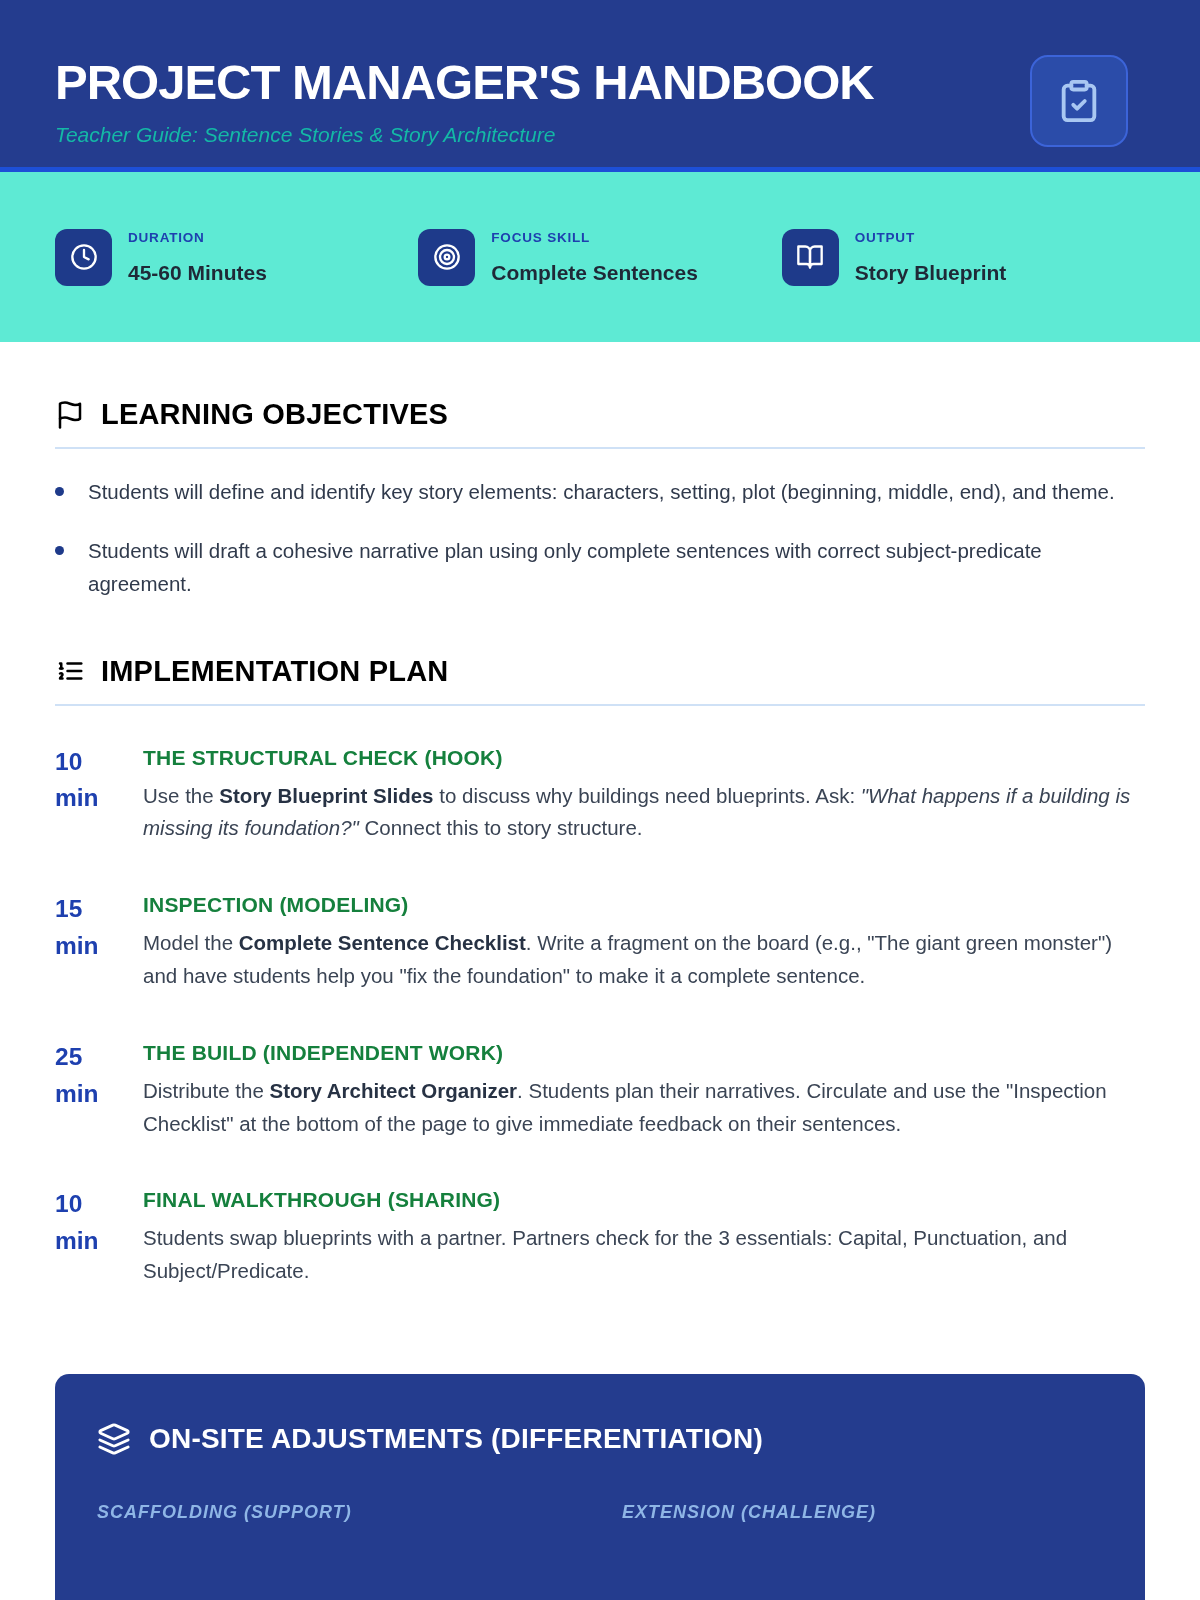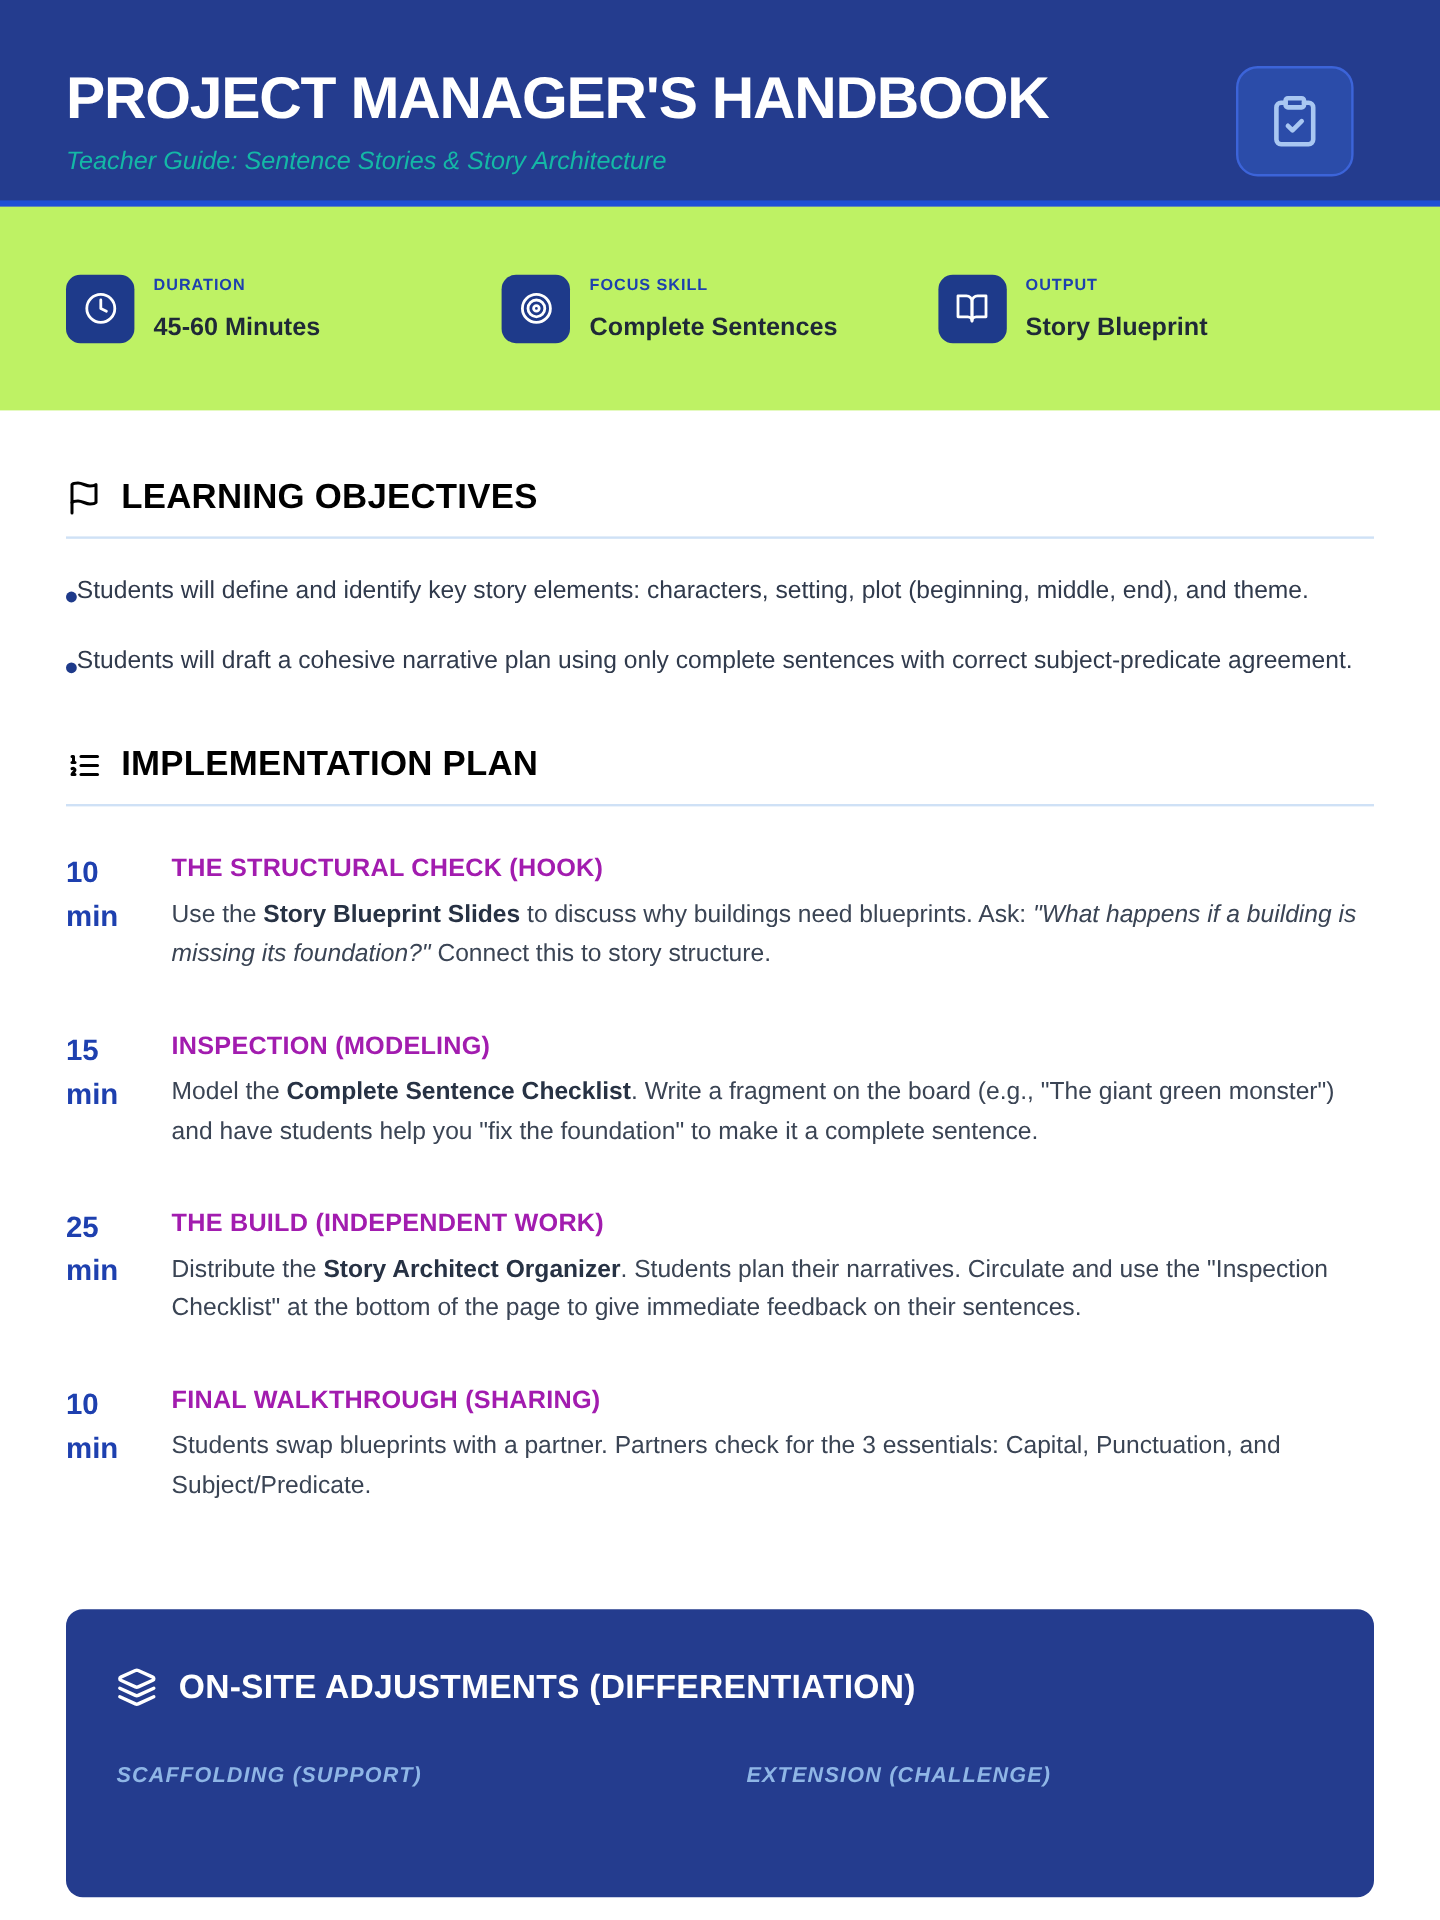--- a/index.html
+++ b/index.html
@@ -46,21 +46,21 @@
     border-radius:18px;
     display:flex;
     align-items:center;
     justify-content:center;
     color:#a9c7f2;
   }
 
   
   .meta-bar {
     height:170px;
-    background:#bef264;
+    background:#5eead4;
     padding:0 55px;
     display:flex;
     align-items:center;
   }
   .meta-grid {
     width:100%;
     display:grid;
     grid-template-columns:1fr 1fr 1fr;
   }
   .meta-item { display:flex; align-items:center; gap:16px; }
@@ -100,26 +100,26 @@
     font-size:29px;
     font-weight:700;
     letter-spacing:0.2px;
   }
   .section-divider { height:2px; background:#cfe1f6; margin-top:16px; }
 
   
   .objectives { margin-top:26px; list-style:none; }
   .objective {
     display:flex;
+    gap:24px;
     margin-bottom:26px;
     font-size:20.5px;
     line-height:1.62;
     color:#303a4c;
     max-width:1075px;
-    align-items:center;
   }
   .bullet-dot {
     width:9px; height:9px;
     border-radius:50%;
     background:#1e3a8a;
     margin-top:12px;
     flex-shrink:0;
   }
 
   
@@ -131,21 +131,21 @@
   }
   .step-time {
     color:#1e40af;
     font-weight:700;
     font-size:24.5px;
     line-height:1.5;
   }
   .step-title {
     font-size:21px;
     font-weight:700;
-    color:#a21caf;
+    color:#15803d;
     letter-spacing:0.2px;
     margin:2px 0 10px 0;
   }
   .step-body {
     font-size:20.5px;
     color:#3a4454;
     line-height:1.6;
     max-width:1000px;
   }
   .step-body b { color:#273244; font-weight:700; }

